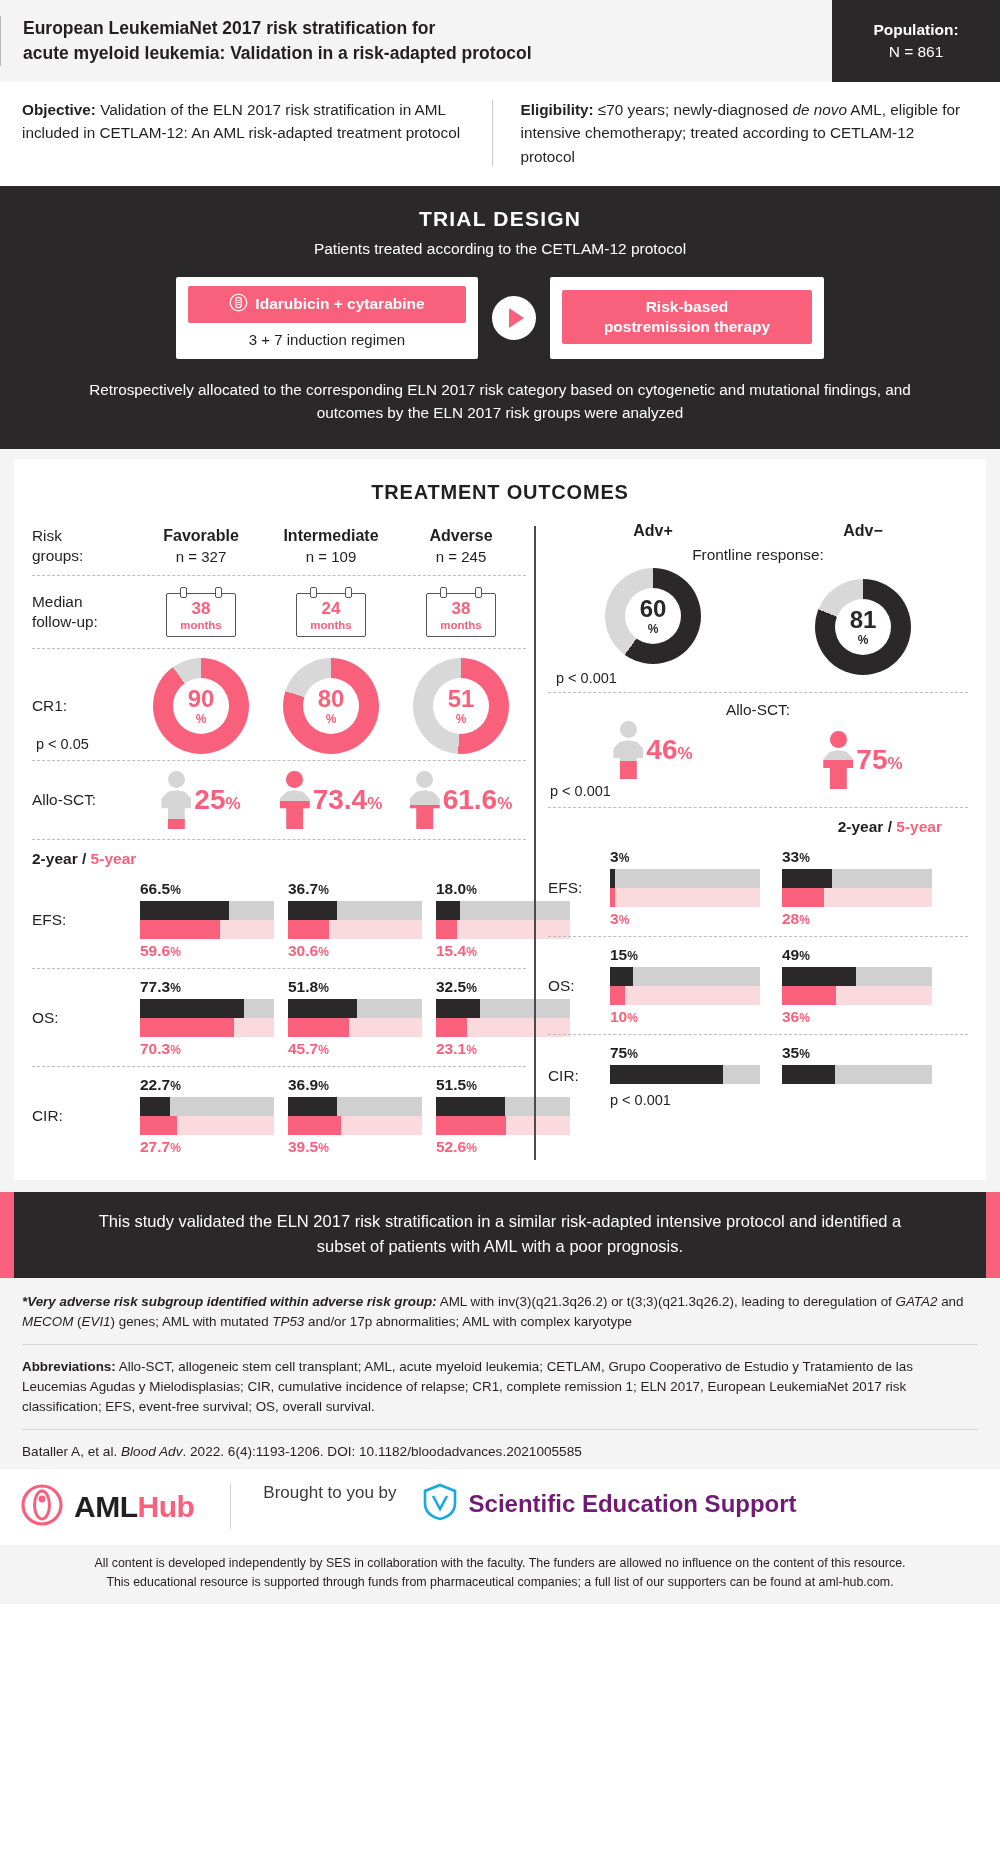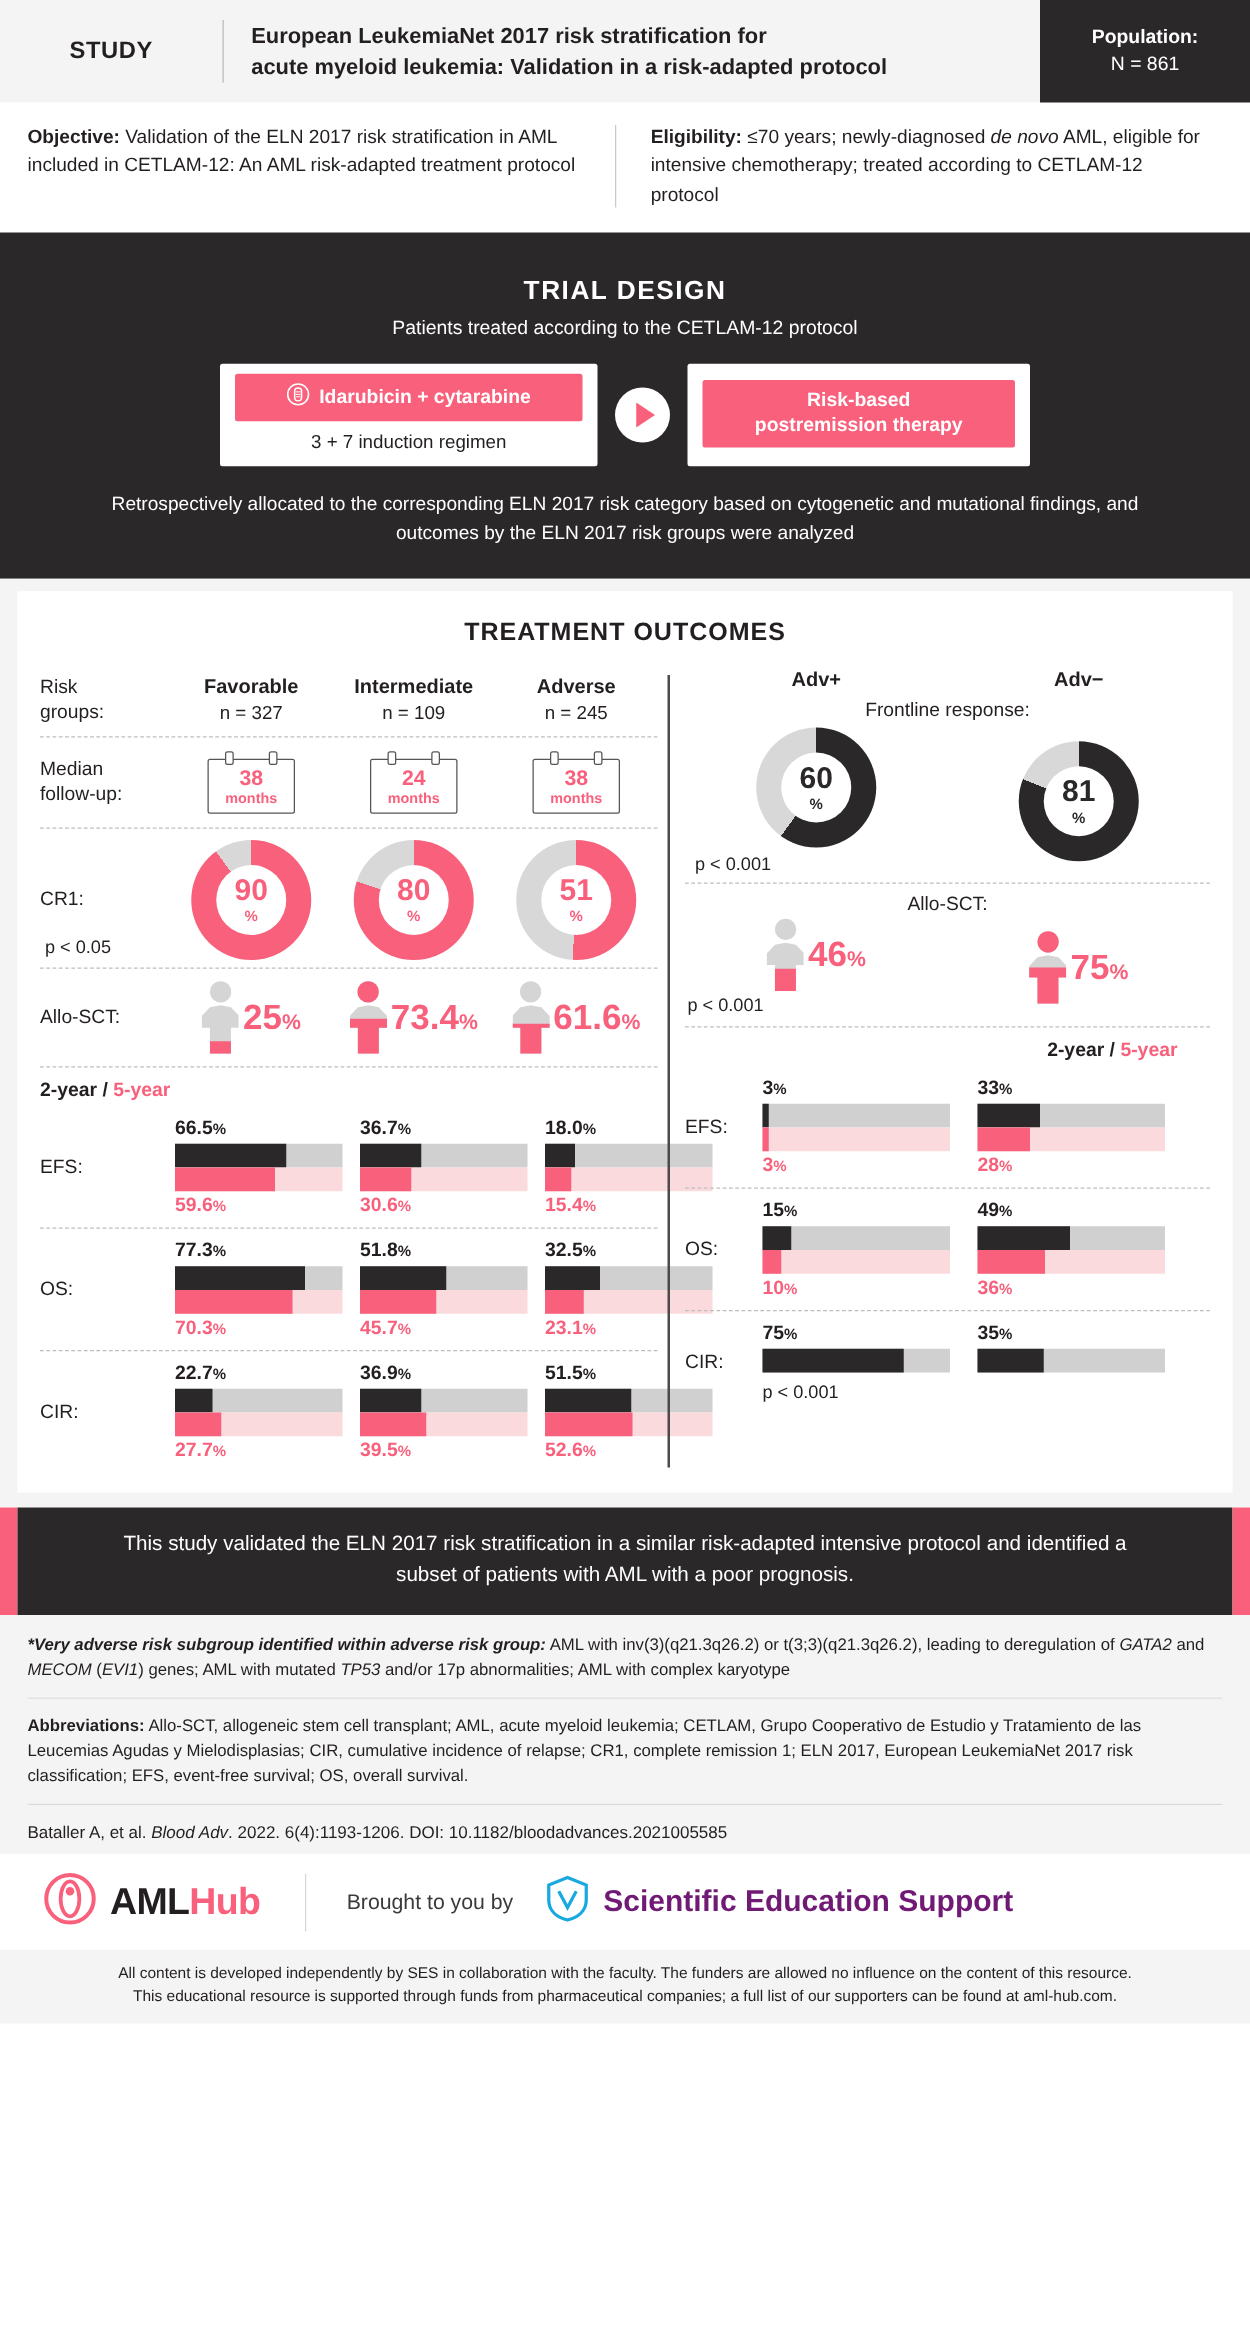--- a/index.html
+++ b/index.html
@@ -31,21 +31,21 @@
 
   
   .objrow { display:flex; background:#fff; padding: 16px 22px 18px 22px; }
   .objcol { flex:1; font-size: 15.3px; line-height: 1.52; padding-right: 18px; }
   .objcol.second { padding-left: 28px; padding-right: 6px; }
   .objsep { width:1px; background:#c9c9c9; margin: 2px 0; }
   .objcol b { font-weight: bold; }
   .objcol i { font-style: italic; }
 
   
-  .trial { background:#2b2829; color:#fff; padding: 35px 0 24px 0; text-align:center; }
+  .trial { background:#2b2829; color:#fff; padding: 21px 0 24px 0; text-align:center; }
   .trial-title { font-size: 21px; font-weight:bold; letter-spacing:1.2px; }
   .trial-sub { font-size: 15.5px; margin-top: 9px; }
   .trial-flow { display:flex; align-items:center; justify-content:center; margin-top: 19px; gap: 0px; }
   .card {
     background:#fff; border-radius:2px; padding: 10px 12px 12px 12px;
     display:flex; flex-direction:column; align-items:center; justify-content:center;
   }
   .card-a { width: 302px; height: 82px; text-align: center; }
   .card-b { width: 274px; height: 82px; }
   .pillbar {
@@ -160,39 +160,38 @@
 
   
   .notes { background:#f4f4f4; padding: 14px 22px 10px 22px; }
   .note { font-size: 13.4px; line-height: 1.5; }
   .note b { font-weight:bold; }
   .note i { font-style: italic; }
   .note-hr { height:1px; background:#ffffff; margin: 12px 0 12px 0; border-top:1px solid #d9d9d9; }
   .cite { font-size: 13.6px; padding-top: 2px; }
 
   
-  .logos { display:flex; align-items:center; padding: 14px 22px 14px 34px; background:#fff; }
+  .logos { display:flex; align-items:flex-start; padding: 14px 22px 14px 20px; background:#fff; }
   .logo-aml { display:flex; align-items:center; gap:10px; }
   .logo-aml .txt { font-size: 30px; font-weight:bold; letter-spacing:-0.5px; }
   .logo-aml .txt .hub { color:#f8607c; }
   .logo-sep { width:1px; height:46px; background:#d5d5d5; margin: 0 32px 0 36px; }
   .brought { font-size: 17px; color:#3a3a3a; }
   .logo-ses { display:flex; align-items:center; gap:12px; margin-left: 26px; }
   .logo-ses .txt { font-size: 24px; font-weight:bold; color:#701a75; }
 
   
   .disclaimer { background:#f4f4f4; text-align:center; font-size: 12.4px; line-height:1.55; padding: 9px 20px 11px 20px; }
 </style>
 </head>
 <body>
 
 <div class="page">
 
   <div class="header">
-    <div class="header-study">STUDY</div>
     <div class="header-divider"></div>
     <div class="header-title">
       <div>
         <div>European LeukemiaNet 2017 risk stratification for</div>
         <div>acute myeloid leukemia: Validation in a risk-adapted protocol</div>
       </div>
     </div>
     <div class="header-pop">
       <div class="pop-label">Population:</div>
       <div>N = 861</div>

